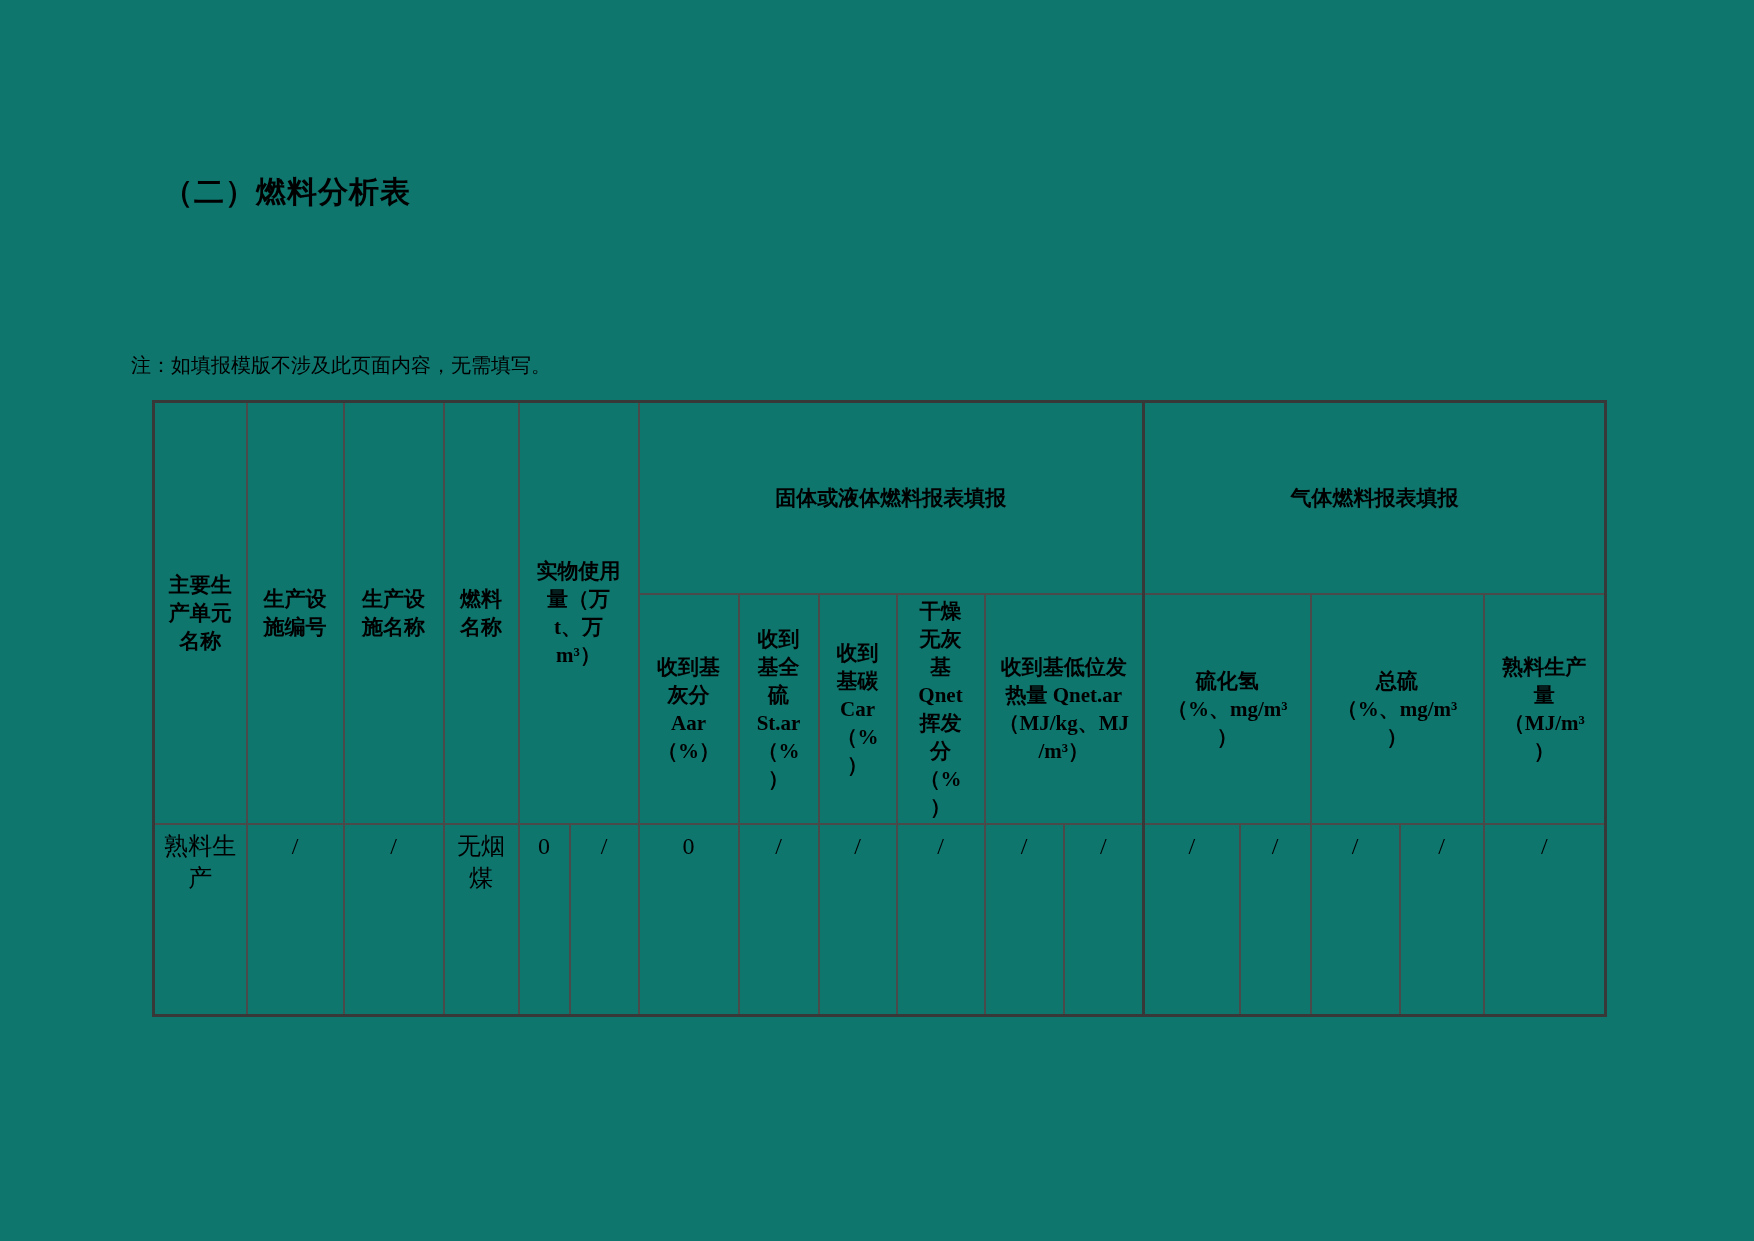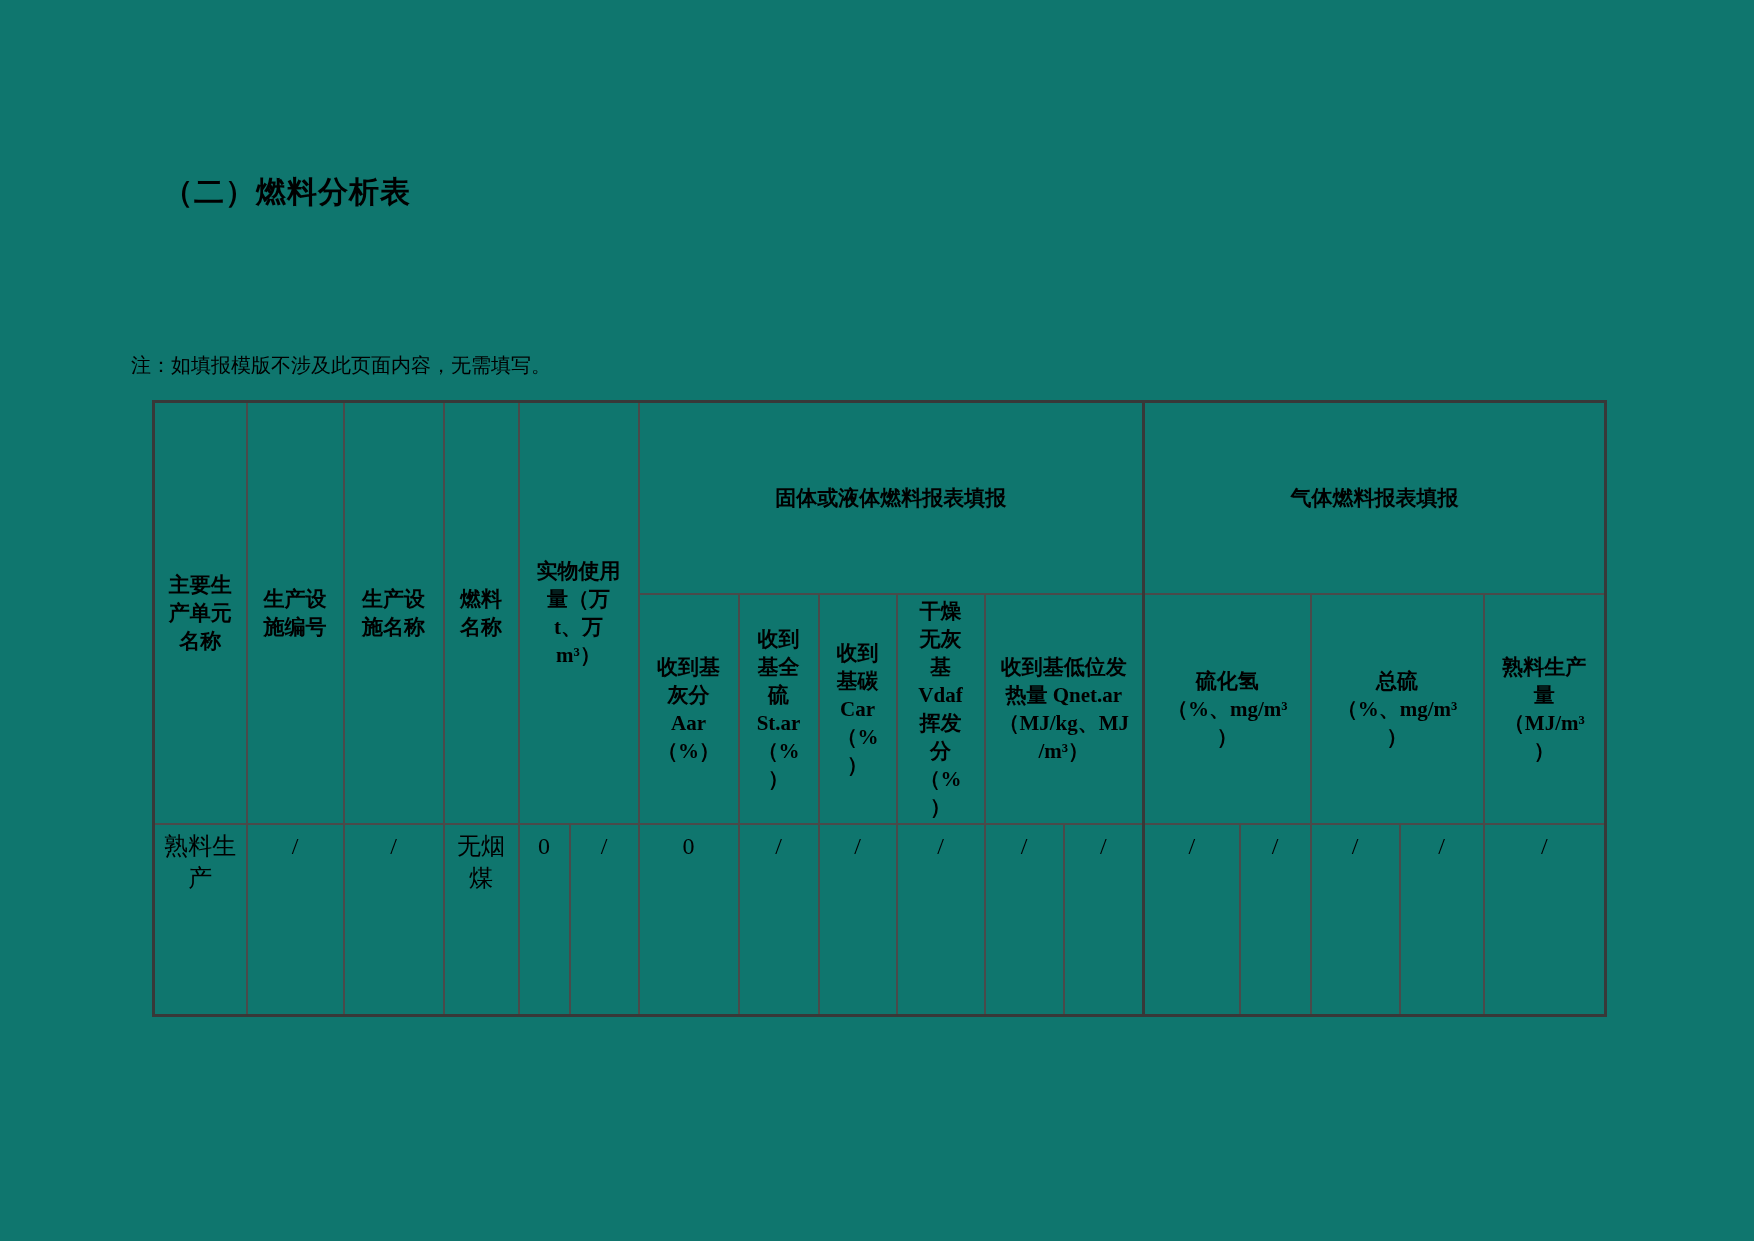--- a/index.html
+++ b/index.html
@@ -138,21 +138,21 @@
 （%
 ）</th>
       <th>收到
 基碳
 Car
 （%
 ）</th>
       <th>干燥
 无灰
 基
-Vdaf
+Qnet
 挥发
 分
 （%
 ）</th>
       <th colspan="2">收到基低位发
 热量 Qnet.ar
 （MJ/kg、MJ
 /m³）</th>
       <th colspan="2" class="gas-boundary">硫化氢
 （%、mg/m³

